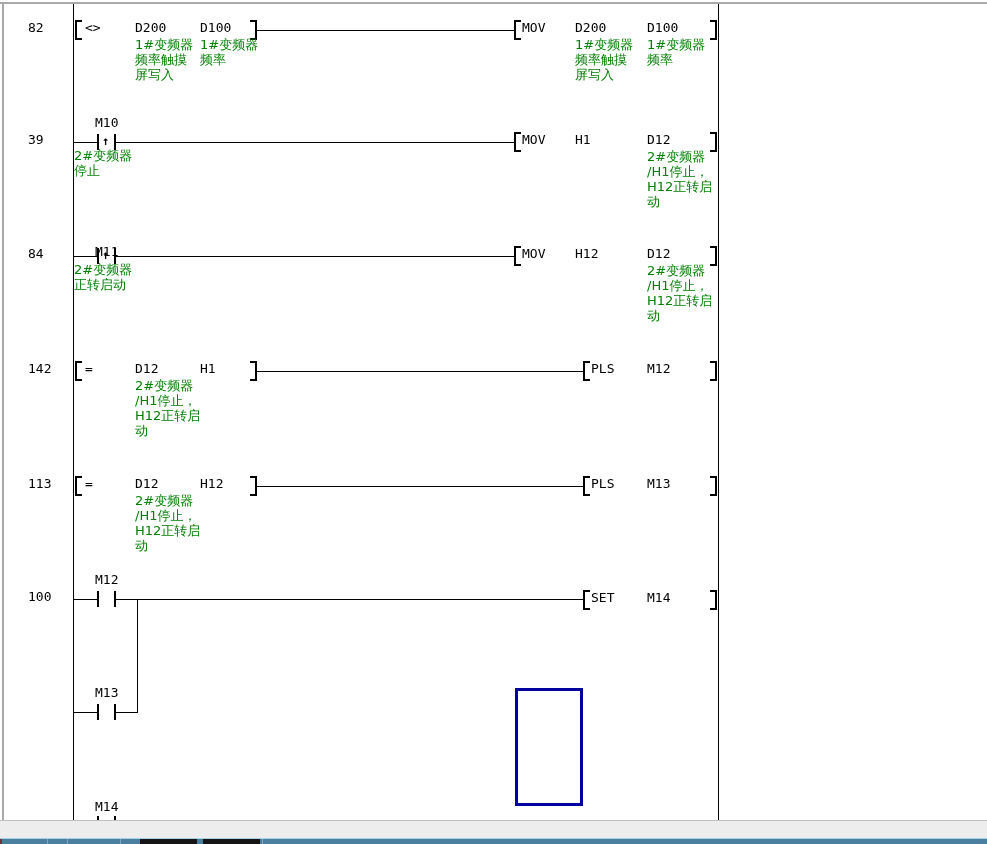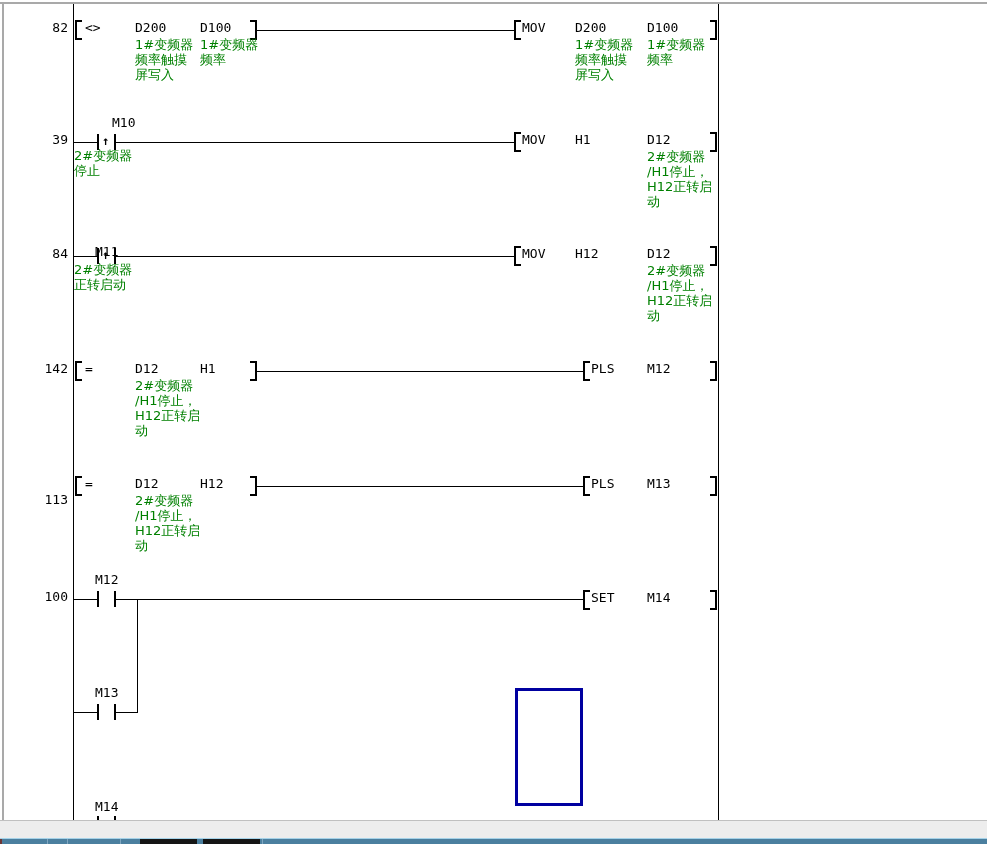--- a/index.html
+++ b/index.html
@@ -9,21 +9,21 @@
   .rung > *{pointer-events:auto;}
   .wire{position:absolute;height:1px;background:#000;}
   .vwire{position:absolute;width:1px;background:#000;}
   .rail{position:absolute;width:1px;background:#000;}
   .bar{position:absolute;width:2px;height:16px;background:#000;}
   .barstub{position:absolute;width:2px;height:4px;background:#000;}
   .lb,.rb{position:absolute;width:7px;height:20px;box-sizing:border-box;}
   .lb{border-left:2px solid #000;border-top:2px solid #000;border-bottom:2px solid #000;}
   .rb{border-right:2px solid #000;border-top:2px solid #000;border-bottom:2px solid #000;}
   .dev{position:absolute;font-size:13px;line-height:14px;color:#000;white-space:pre;}
-  .step{position:absolute;width:40px;text-align:right;font-size:13px;line-height:14px;color:#000;}
+  .step{position:absolute;width:40px;font-size:13px;line-height:14px;color:#000;}
   .mlabel{position:absolute;font-size:13px;line-height:14px;color:#000;}
   .arrow{position:absolute;width:15px;text-align:center;font-size:12px;line-height:14px;font-weight:bold;color:#000;}
   .comment{position:absolute;font-size:13px;line-height:15px;color:#008000;white-space:pre-line;
            font-family:"DejaVu Sans","Liberation Sans",sans-serif;width:70px;}
   .border-top{position:absolute;left:0;top:2px;width:987px;height:2px;background:#a9a9a9;}
   .border-left{position:absolute;left:2px;top:2px;width:2px;height:818px;background:#a9a9a9;}
   .cursor-box{position:absolute;left:515px;top:688px;width:62px;height:112px;
               border:3px solid #0000a0;background:transparent;}
   .bottom-line{position:absolute;left:0;top:820px;width:987px;height:1px;background:#c0c0c0;}
   .bottom-strip{position:absolute;left:0;top:821px;width:987px;height:17px;background:#ededed;}
@@ -64,21 +64,21 @@
 频率</div>
     <div class="comment" style="left:575px;top:37px;">1#变频器
 频率触摸
 屏写入</div>
     <div class="comment" style="left:647px;top:37px;">1#变频器
 频率</div>
   </div>
 
   <div class="rung">
     <div class="step" style="left:28px;top:133px;">39</div>
-    <div class="mlabel" style="left:112px;top:116px;">M10</div>
+    <div class="mlabel" style="left:95px;top:116px;">M10</div>
     <div class="wire" style="left:73px;top:142px;width:24px;"></div>
     <div class="bar" style="left:97px;top:134px;"></div>
     <div class="arrow" style="left:98px;top:134px;">↑</div>
     <div class="bar" style="left:114px;top:134px;"></div>
     <div class="wire" style="left:116px;top:142px;width:398px;"></div>
     <div class="lb" style="left:514px;top:132px;"></div>
     <div class="dev" style="left:522px;top:133px;">MOV</div>
     <div class="dev" style="left:575px;top:133px;">H1</div>
     <div class="dev" style="left:647px;top:133px;">D12</div>
     <div class="rb" style="left:710px;top:132px;"></div>
@@ -123,21 +123,21 @@
     <div class="dev" style="left:591px;top:362px;">PLS</div>
     <div class="dev" style="left:647px;top:362px;">M12</div>
     <div class="rb" style="left:710px;top:361px;"></div>
     <div class="comment" style="left:135px;top:378px;">2#变频器
 /H1停止，
 H12正转启
 动</div>
   </div>
 
   <div class="rung">
-    <div class="step" style="left:28px;top:477px;margin-top:16px;">113</div>
+    <div class="step" style="left:28px;top:477px;">113</div>
     <div class="lb" style="left:75px;top:476px;"></div>
     <div class="dev" style="left:85px;top:477px;">=</div>
     <div class="dev" style="left:135px;top:477px;">D12</div>
     <div class="dev" style="left:200px;top:477px;">H12</div>
     <div class="rb" style="left:250px;top:476px;"></div>
     <div class="wire" style="left:256px;top:486px;width:327px;"></div>
     <div class="lb" style="left:583px;top:476px;"></div>
     <div class="dev" style="left:591px;top:477px;">PLS</div>
     <div class="dev" style="left:647px;top:477px;">M13</div>
     <div class="rb" style="left:710px;top:476px;"></div>

